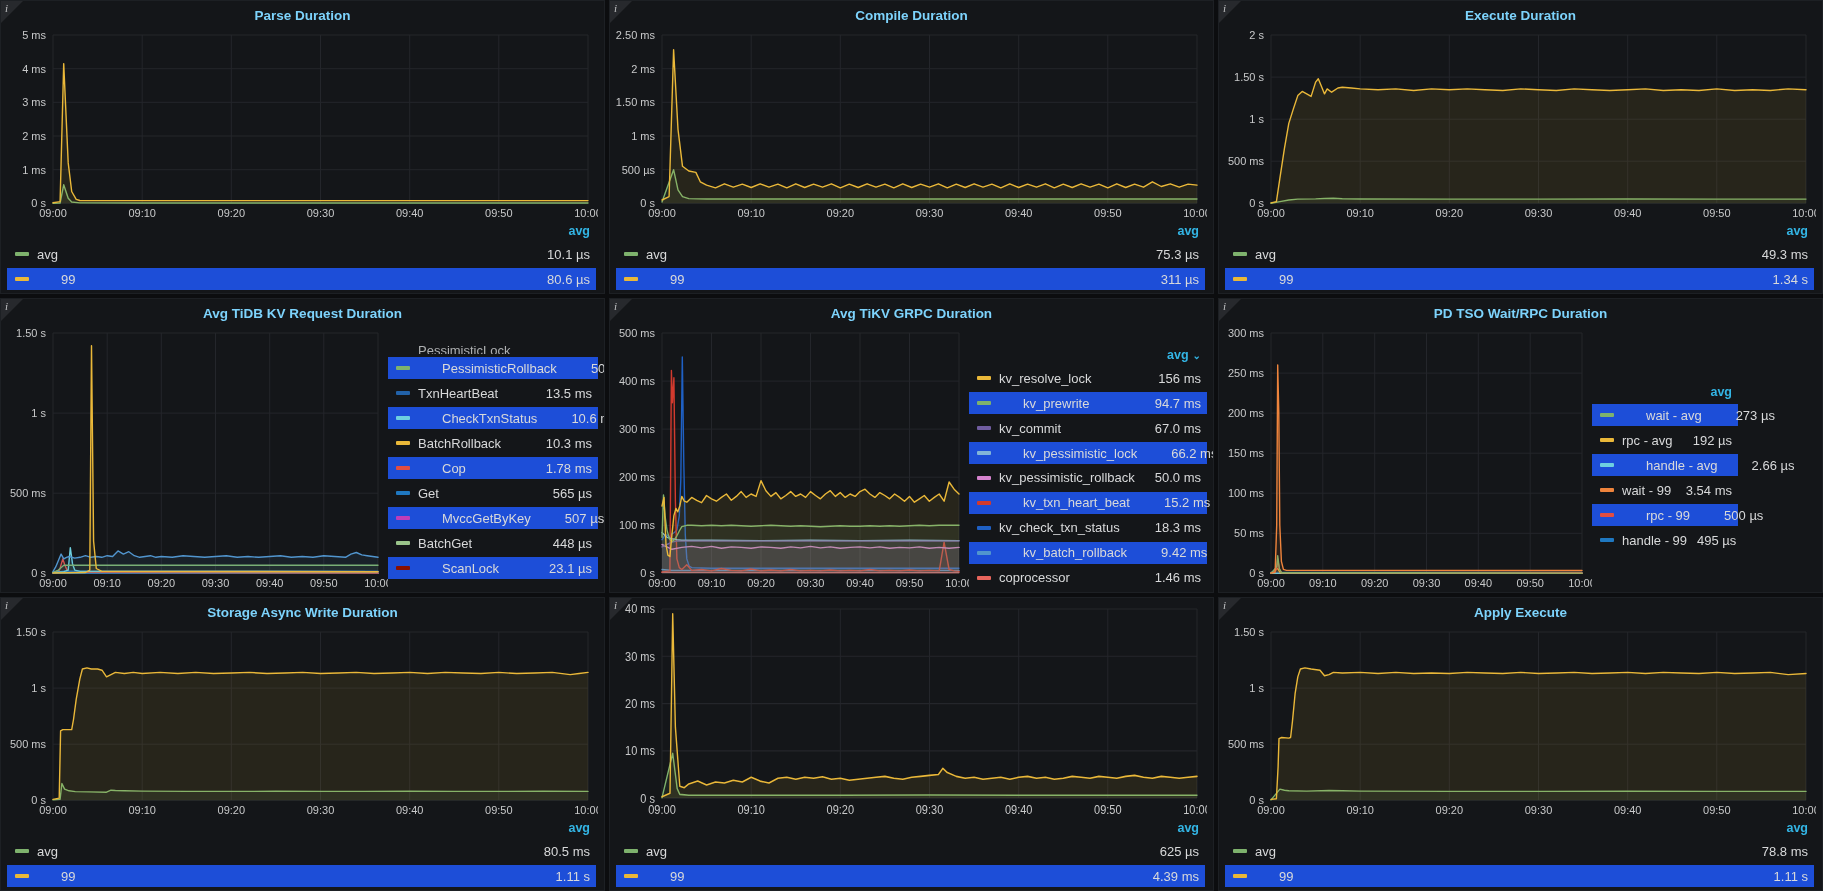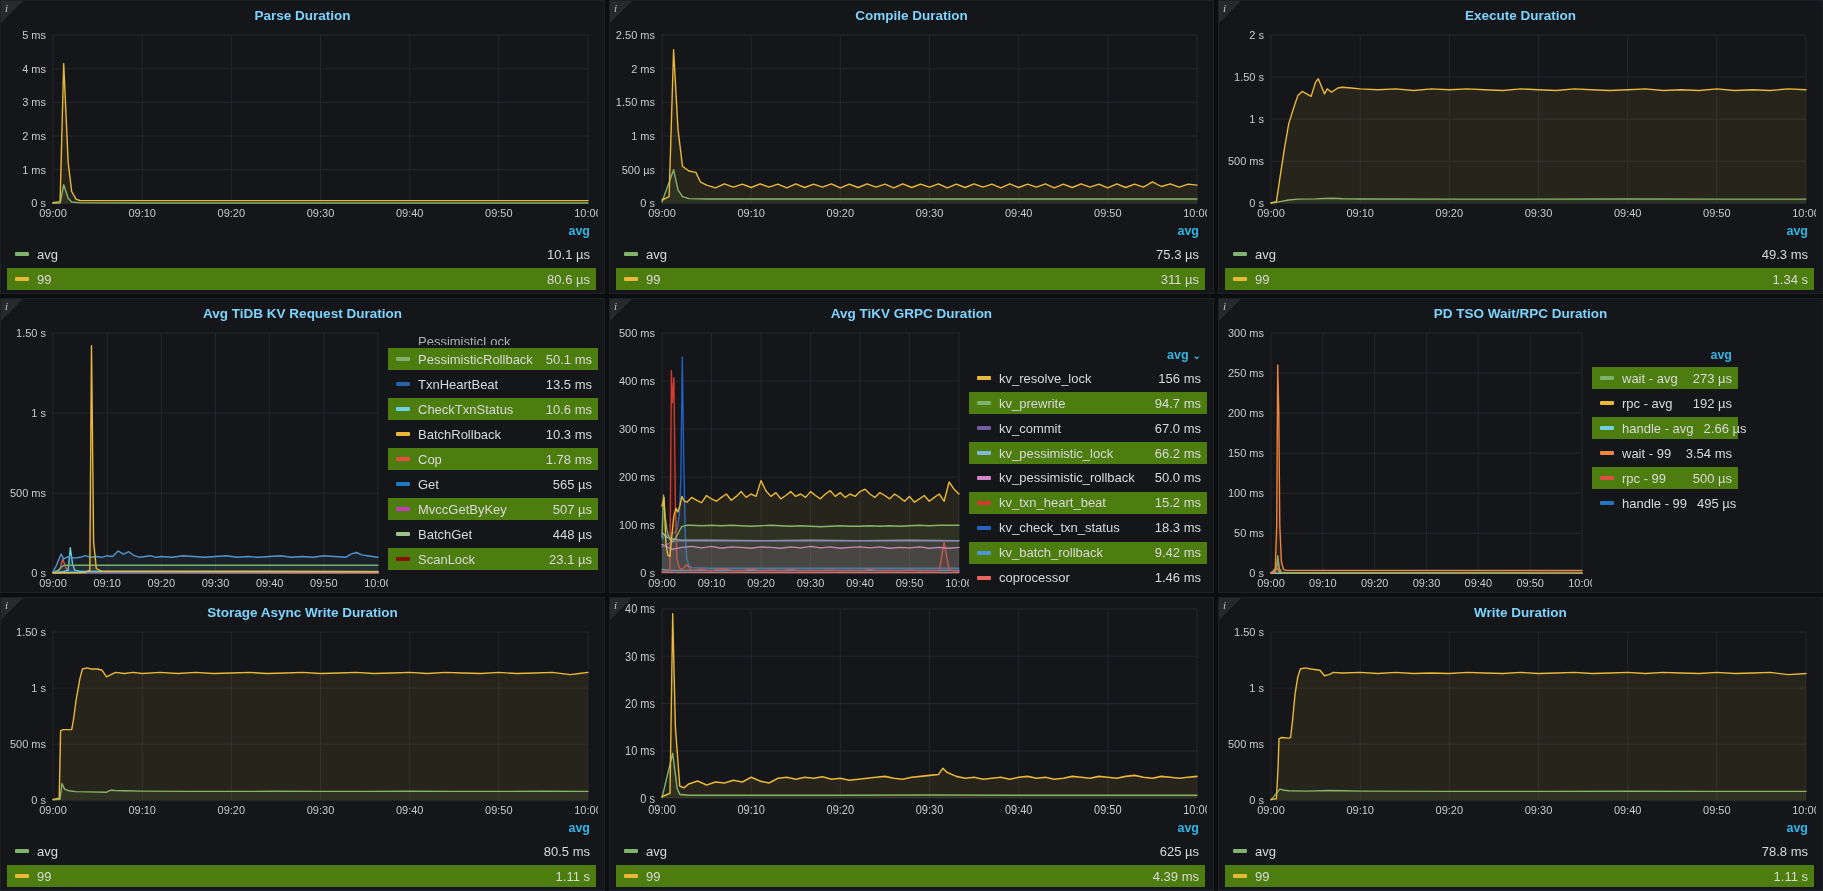--- a/index.html
+++ b/index.html
@@ -12,29 +12,29 @@
   .panel-content{flex:1;display:flex;flex-direction:column;padding:2px 6px 0 4px;min-height:0;}
   .panel-content.side{flex-direction:row;}
   .chart-wrap{flex:1;min-width:0;min-height:0;position:relative;}
   svg.chart{width:100%;height:100%;display:block;}
   svg.chart .grid-line{stroke:#24262b;stroke-width:1;}
   svg.chart text{font-family:"Liberation Sans",sans-serif;font-size:11px;fill:#c8c9ca;}
   .legend{font-size:13px;color:#d8d9da;flex:none;}
   .legend-header{display:flex;justify-content:flex-end;align-items:center;color:#33b5e5;font-weight:bold;font-size:12.5px;height:20px;padding:0 6px 2px 0;cursor:pointer;}
   .legend-header .caret{margin-left:4px;font-size:10px;color:#33b5e5;}
   .legend-row{display:flex;align-items:center;height:22px;margin-bottom:3px;padding:0 6px 0 8px;box-sizing:border-box;}
-  .legend-row.stripe{background:#4d7c0f;}
+  .legend-row.stripe{background:#1d4ed8;gap:24px;}
   .legend-row.clipped{height:12px;overflow:hidden;align-items:flex-end;}
   .legend-row.clipped .legend-label{transform:translateY(4px);color:#aeb0b2;}
   .swatch{display:inline-block;width:14px;height:4px;border-radius:1px;margin-right:8px;flex:none;}
   .legend-row.clipped .swatch{visibility:hidden;}
   .legend-label{cursor:pointer;white-space:nowrap;}
   .legend-value{margin-left:auto;white-space:nowrap;padding-left:10px;}
   .legend.bottom{padding:0 2px;}
-  .legend.right{display:flex;flex-direction:column;}
+  .legend.right{display:flex;flex-direction:column;justify-content:center;}
   .lg-tidb{width:210px;margin-top:8px;}
   .lg-tikv{width:238px;margin-top:20px;}
   .lg-pd{width:146px;margin:20px 78px 0 0;}
 </style>
 </head>
 <body>
 
 <div class="grid">
 
   <div class="panel">
@@ -635,21 +635,21 @@
             <span class="legend-value">4.39 ms</span>
           </div>
         </div>
     </div>
   </div>
 
   <div class="panel">
     <div class="info-corner">
         <span class="info-i">i</span>
       </div>
-    <h2 class="panel-title">Write Duration</h2>
+    <h2 class="panel-title">Apply Execute</h2>
     <div class="panel-content">
       <div class="chart-wrap">
           <svg class="chart" viewBox="0 0 593 194.34375" preserveAspectRatio="none">
             <g>
               <line class="grid-line" x1="48.0" y1="8" x2="48.0" y2="176.34375"></line>
               <line class="grid-line" x1="137.2" y1="8" x2="137.2" y2="176.34375"></line>
               <line class="grid-line" x1="226.3" y1="8" x2="226.3" y2="176.34375"></line>
               <line class="grid-line" x1="315.5" y1="8" x2="315.5" y2="176.34375"></line>
               <line class="grid-line" x1="404.7" y1="8" x2="404.7" y2="176.34375"></line>
               <line class="grid-line" x1="493.8" y1="8" x2="493.8" y2="176.34375"></line>

